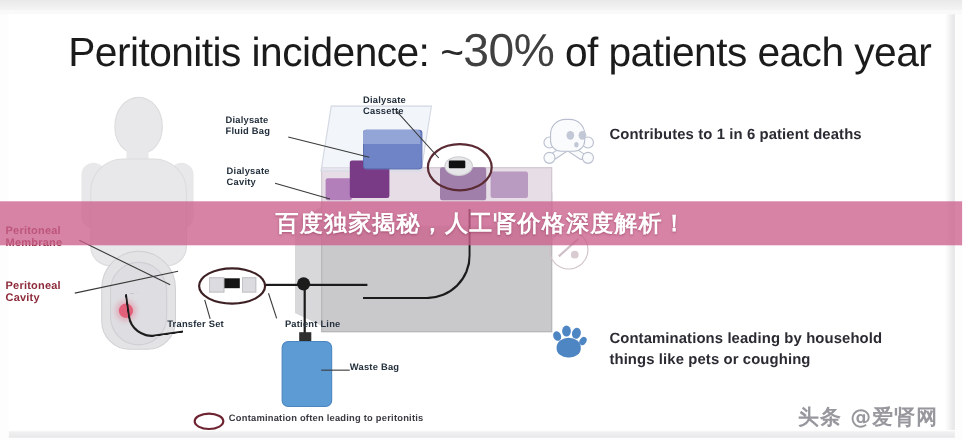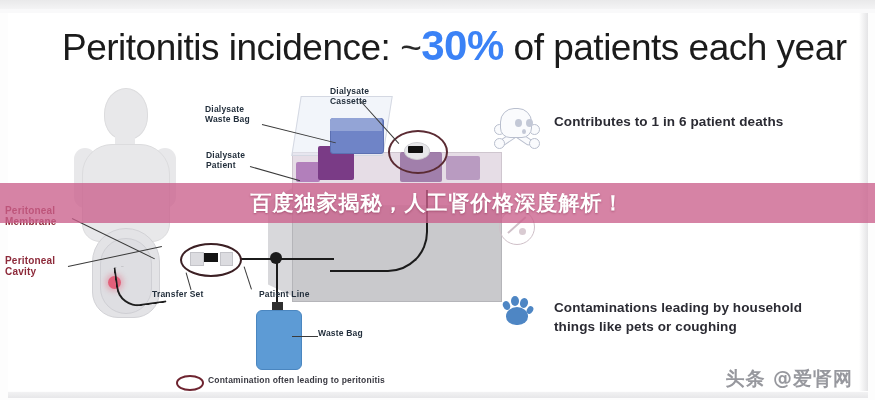--- a/index.html
+++ b/index.html
@@ -20,21 +20,21 @@
   .card-edge-r{position:absolute;right:7px;top:13px;width:9px;height:378px;background:linear-gradient(to right,#ffffff,#e4e4e6);}
   .card-edge-b{position:absolute;left:8px;bottom:2px;width:860px;height:6px;background:linear-gradient(#f2f2f3,#e7e7e9);}
 
   
   .title{
     position:absolute;left:62px;top:22px;width:760px;height:48px;
     font-size:37px;line-height:48px;letter-spacing:-0.5px;
     color:#1b1b1b;font-weight:400;white-space:nowrap;
     font-family:"Liberation Sans", sans-serif;
   }
-  .title .pct{color:#3b82f6;font-weight:bold;font-size:42px;}
+  .title .pct{color:#404040;font-weight:normal;font-size:42px;}
   .title .tilde{color:#2a2a2a;}
 
   
   .body-fig{
     position:absolute;left:72px;top:88px;width:106px;height:200px;
   }
   .head{position:absolute;left:32px;top:0;width:42px;height:50px;border-radius:50% 50% 45% 45%;background:#e8e8ea;border:1px solid #dcdcde;}
   .neck{position:absolute;left:43px;top:44px;width:20px;height:16px;background:#e8e8ea;}
   .torso{position:absolute;left:10px;top:56px;width:86px;height:96px;background:#e8e8ea;border:1px solid #dcdcde;border-radius:30px 30px 18px 18px;}
   .shoulderL{position:absolute;left:2px;top:60px;width:22px;height:60px;background:#e8e8ea;border-radius:14px;}
@@ -209,23 +209,23 @@
   <div class="tube2"></div>
   <div class="tube3"></div>
   <div class="tube-node"></div>
   <div class="tset"></div>
   <div class="tset-a"></div>
   <div class="tset-b"></div>
   <div class="tset-c"></div>
   <div class="wastebag-neck"></div>
   <div class="wastebag"></div>
 
-  <div class="clbl clbl-dfb">Dialysate Waste Bag</div>
+  <div class="clbl clbl-dfb">Dialysate Fluid Bag</div>
   <div class="clbl clbl-dc">Dialysate Cassette</div>
-  <div class="clbl clbl-dcy">Dialysate Patient</div>
+  <div class="clbl clbl-dcy">Dialysate Cavity</div>
   <div class="clbl clbl-ts">Transfer Set</div>
   <div class="clbl clbl-pl">Patient Line</div>
   <div class="clbl clbl-wb">Waste Bag</div>
 
   <div class="leader" style="left:262px;top:124px;width:76px;transform:rotate(14deg);"></div>
   <div class="leader" style="left:360px;top:100px;width:58px;transform:rotate(48deg);"></div>
   <div class="leader" style="left:250px;top:166px;width:52px;transform:rotate(16deg);"></div>
   <div class="leader" style="left:186px;top:272px;width:18px;transform:rotate(74deg);"></div>
   <div class="leader" style="left:244px;top:266px;width:24px;transform:rotate(72deg);"></div>
   <div class="leader" style="left:292px;top:336px;width:26px;"></div>

